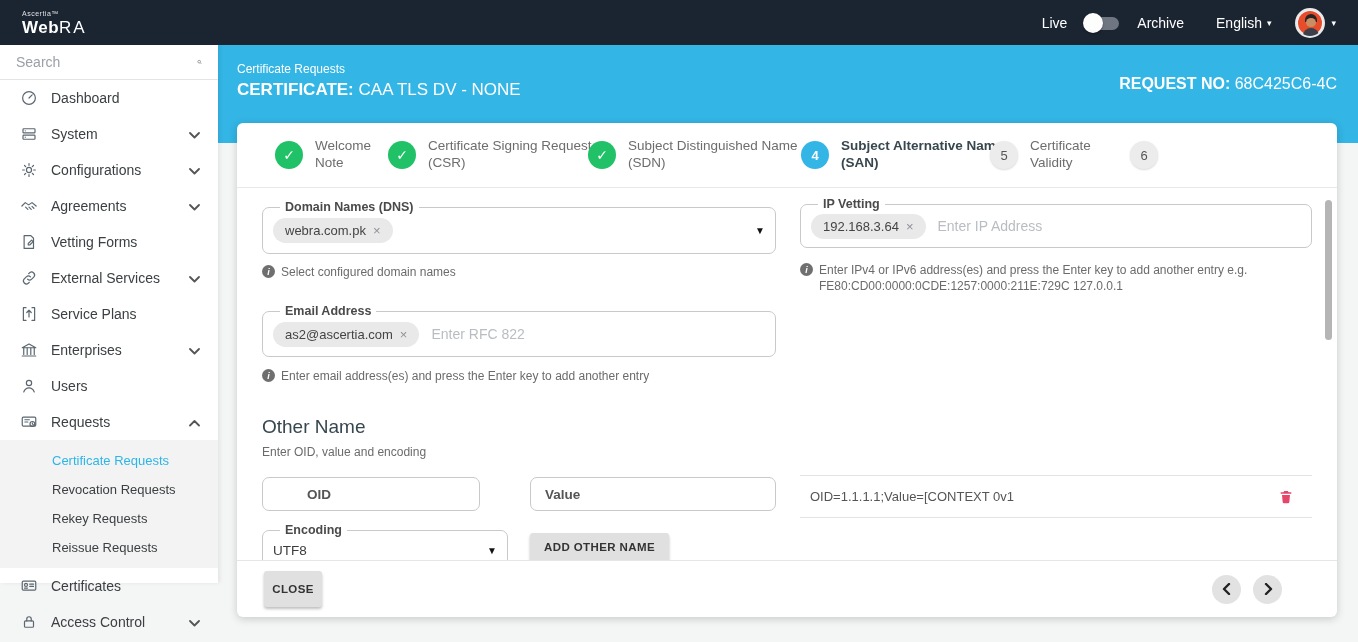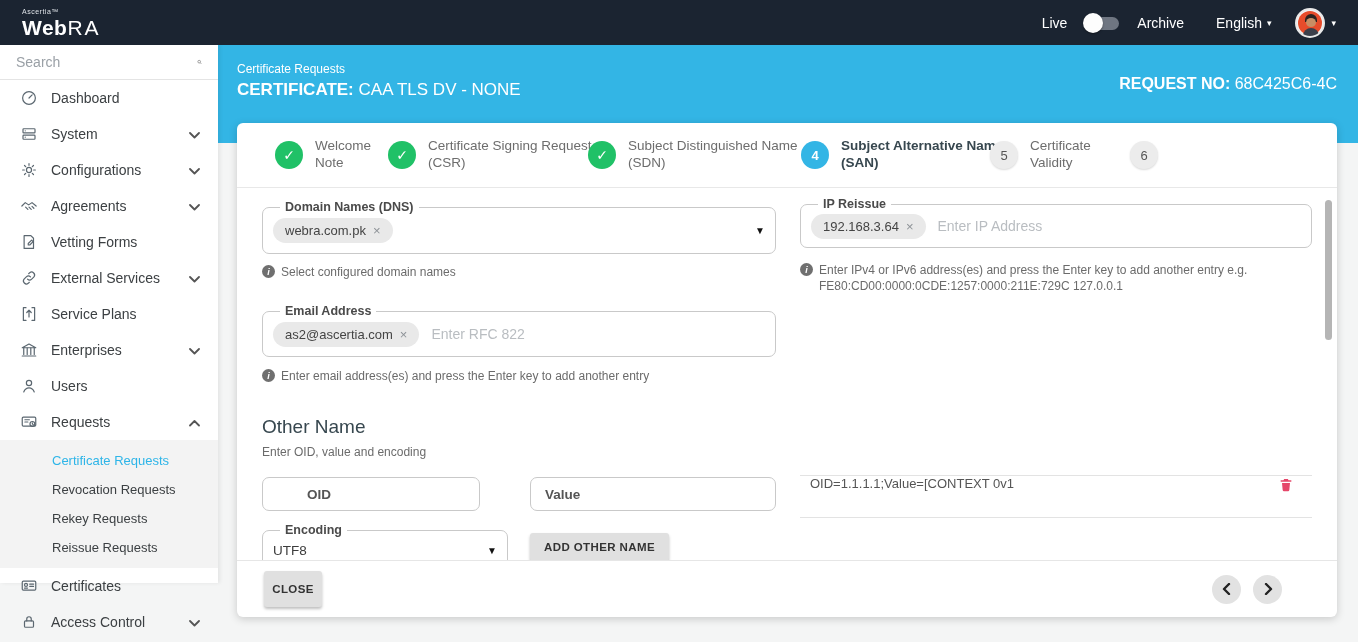--- a/index.html
+++ b/index.html
@@ -4,21 +4,21 @@
 <style>
   * { margin:0; padding:0; box-sizing:border-box; }
   html,body { width:1358px; height:642px; overflow:hidden; }
   body { font-family:"Liberation Sans","DejaVu Sans",sans-serif; background:#f4f5f5; position:relative; }
 
   
   .topbar { position:absolute; top:0; left:0; width:1358px; height:45px; background:#1b2431; z-index:40;
             display:flex; align-items:center; justify-content:space-between; }
   .brand { padding-left:22px; color:#fff; line-height:1; }
   .brand-small { font-size:7px; letter-spacing:.5px; color:#dfe3e8; display:block; margin-bottom:2px; }
-  .brand-main { font-size:21px; letter-spacing:.5px; }
+  .brand-main { font-size:17px; letter-spacing:.5px; }
   .brand-main .w { font-weight:700; }
   .brand-main .ra { font-weight:300; letter-spacing:2px; }
   .topbar-right { display:flex; align-items:center; gap:14px; padding-right:22px; color:#fff; font-size:14px; }
   .toggle { position:relative; width:38px; height:20px; cursor:pointer; margin:0 2px; }
   .toggle-track { position:absolute; left:4px; top:4px; width:32px; height:13px; border-radius:7px; background:#6f7682; }
   .toggle-knob { position:absolute; left:0; top:0; width:20px; height:20px; border-radius:50%; background:#fdfdfd; box-shadow:0 1px 2px rgba(0,0,0,.4); }
   .lang { display:flex; align-items:center; gap:5px; margin-left:18px; cursor:pointer; }
   .caret { font-size:9px; color:#fff; }
   .avatar-wrap { display:flex; align-items:center; gap:6px; margin-left:10px; cursor:pointer; }
   .avatar { width:30px; height:30px; border-radius:50%; background:#f2f2f2; border:2px solid #e8e8e8; position:relative; overflow:hidden; }
@@ -85,21 +85,21 @@
   .help { position:absolute; font-size:12px; color:#6b6b6b; line-height:16px; display:flex; gap:6px; }
   .info-dot { width:13px; height:13px; border-radius:50%; background:#6f6f6f; color:#fff; font-size:9px; font-weight:700;
               font-style:italic; display:flex; align-items:center; justify-content:center; flex:none; margin-top:1px; }
 
   .on-heading { position:absolute; font-size:19px; color:#37474f; }
   .on-sub { position:absolute; font-size:12px; color:#6b6b6b; }
 
   .plain-input { position:absolute; border:1px solid #c9c9c9; border-radius:7px; height:34px; display:flex; align-items:center;
                  padding:0 14px; font-size:13.5px; font-weight:700; color:#555; cursor:text; background:#fff; }
 
-  .on-row { position:absolute; border-top:1px solid #e3e3e3; border-bottom:1px solid #e3e3e3; display:flex; 
+  .on-row { position:absolute; border-top:1px solid #e3e3e3; border-bottom:1px solid #e3e3e3; display:flex; align-items:center;
             padding:0 4px 0 10px; }
   .on-row-text { font-size:13px; color:#555; flex:1; }
   .trash { width:16px; height:18px; cursor:pointer; margin-right:14px; }
   .trash svg { fill:#e5476a; width:16px; height:18px; }
 
   .btn { background:#e0e0e0; color:#333; border:none; border-radius:3px; font-weight:700; cursor:pointer;
          box-shadow:0 2px 3px rgba(0,0,0,.25); font-family:inherit; letter-spacing:.4px; }
   .btn-add { position:absolute; font-size:11.5px; padding:8px 14px; }
   .btn-close { font-size:11.5px; width:58px; height:36px; }
 
@@ -318,21 +318,21 @@
         </span>
         <span class="dd-arrow">▼</span>
       </div>
     </fieldset>
     <div class="help" style="left:25px; top:76px; width:420px;">
       <span class="info-dot">i</span>
       <span>Select configured domain names</span>
     </div>
 
     <fieldset class="mfield" style="left:563px; top:9px; width:512px; height:51px;">
-      <legend>IP Reissue</legend>
+      <legend>IP Vetting</legend>
       <div class="field-row" style="height:30px;">
         <span class="chip">
           <span>192.168.3.64</span>
           <span class="x">×</span>
         </span>
         <input class="ph-input" placeholder="Enter IP Address" style="">
       </div>
     </fieldset>
     <div class="help" style="left:563px; top:74px; width:505px;">
       <span class="info-dot">i</span>

